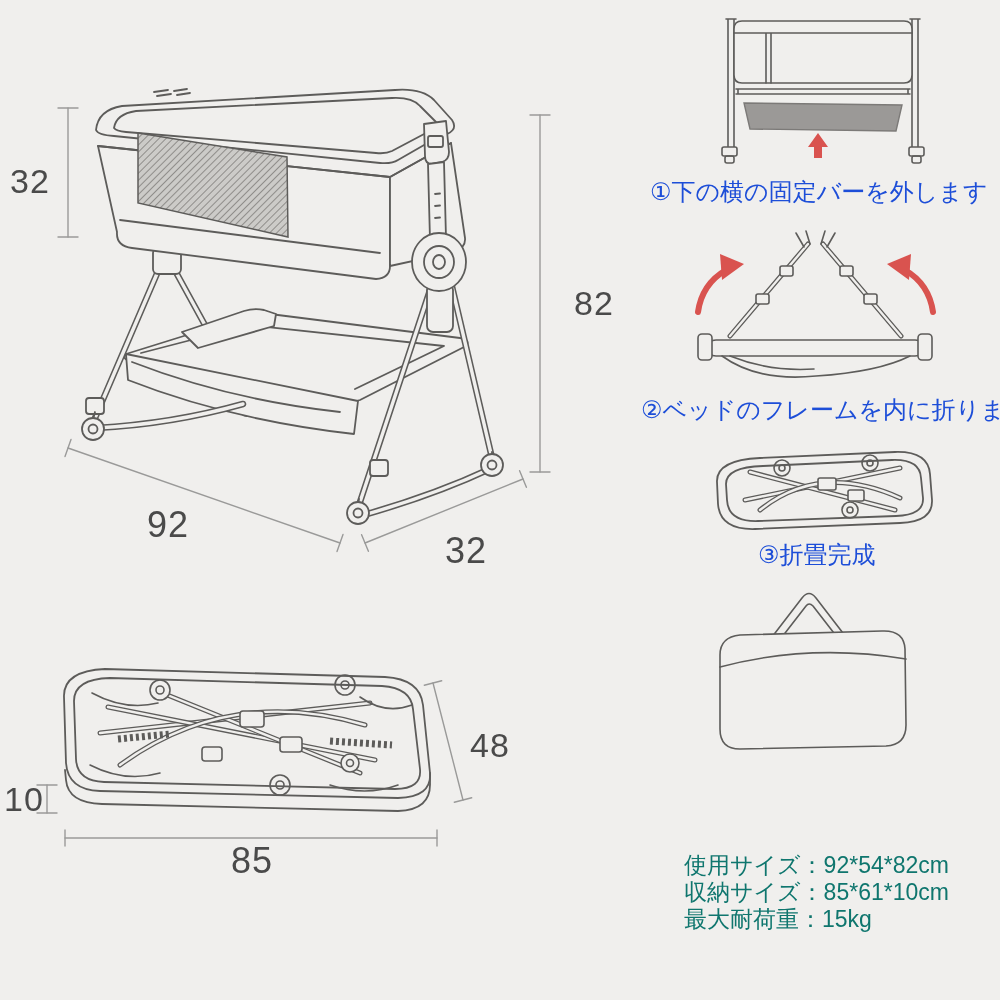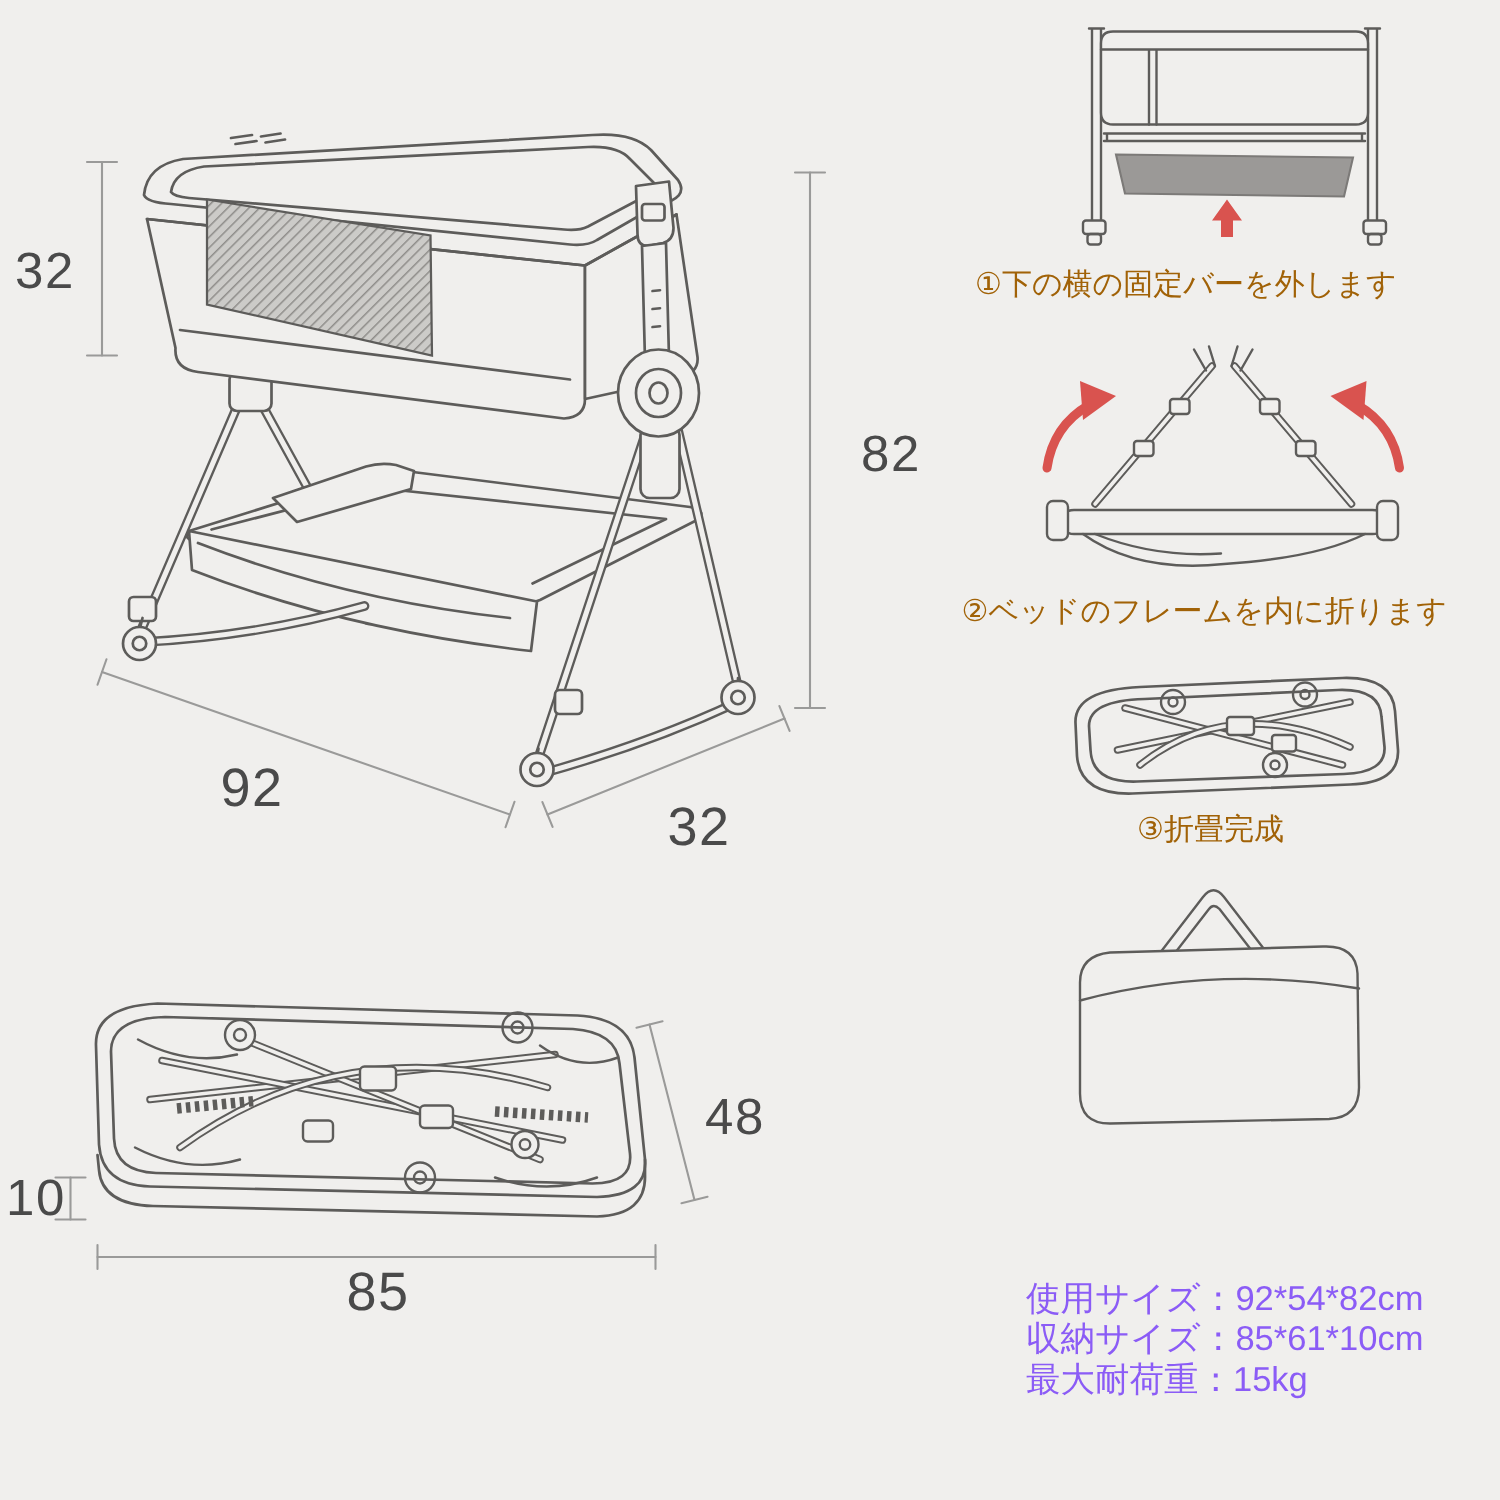--- a/index.html
+++ b/index.html
@@ -11,25 +11,25 @@
   }
   .abs { position:absolute; }
   .dim {
     position:absolute; text-align:center; color:#4a4a4a;
     font-size:34px; font-weight:400; letter-spacing:1px;
     white-space:nowrap;
   }
   .dim.big { font-size:36px; }
   .caption {
     position:absolute; white-space:nowrap;
-    font-size:20px; color:#a16207; font-weight:400;
+    font-size:24px; color:#1d4ed8; font-weight:400;
   }
   .specs {
     position:absolute; left:684px; top:852px;
-    font-size:23px; line-height:27px; font-weight:500; color:#8b5cf6;
+    font-size:23px; line-height:27px; font-weight:500; color:#0f766e;
     white-space:nowrap;
   }
   
   .ln  { fill:none; stroke:#5d5c5a; stroke-width:1.8; stroke-linecap:round; stroke-linejoin:round; }
   .ln2 { fill:none; stroke:#5d5c5a; stroke-width:1.6; stroke-linecap:round; stroke-linejoin:round; }
   .fb  { fill:#f0efed; }
   .tubeO { fill:none; stroke:#5d5c5a; stroke-width:6.5; stroke-linecap:round; }
   .tubeI { fill:none; stroke:#f0efed; stroke-width:3.4; stroke-linecap:round; }
   .tubeO2 { fill:none; stroke:#5d5c5a; stroke-width:5; stroke-linecap:round; }
   .tubeI2 { fill:none; stroke:#f0efed; stroke-width:2.4; stroke-linecap:round; }

